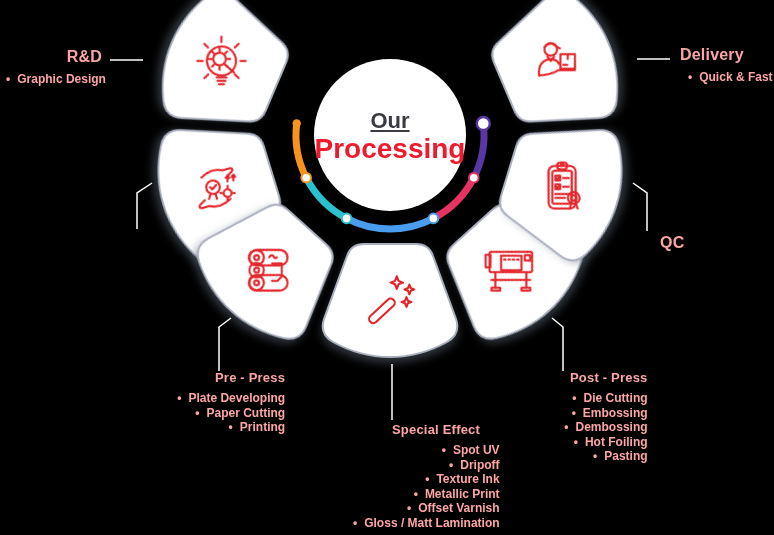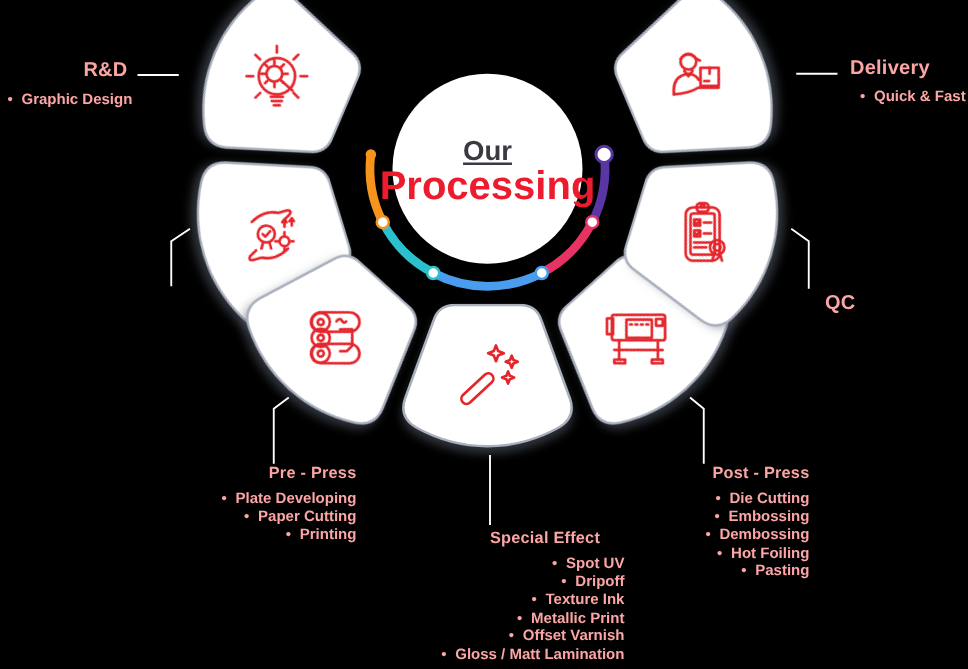--- a/index.html
+++ b/index.html
@@ -23,21 +23,21 @@
   }
   .icon svg { display:block; width:62px; height:62px; }
   .icon svg * { fill:none; stroke:var(--c-red,#E4262C); stroke-width:2.2; stroke-linecap:round; stroke-linejoin:round; }
   
   .center-circle {
     position:absolute; left:314px; top:59px; width:152px; height:152px;
     background:#fff; border-radius:50%; z-index:5;
     display:flex; flex-direction:column; align-items:center; justify-content:center;
   }
   .center-line1 { font-size:22px; font-weight:bold; color:var(--c-center_text,#3A3A42); line-height:26px;text-decoration:underline; }
-  .center-line2 { font-size:32px; font-weight:bold; color:var(--c-title_red,#EC1B2D); line-height:29px; }
+  .center-line2 { font-size:28px; font-weight:bold; color:var(--c-title_red,#EC1B2D); line-height:29px; }
   
   #overlay { position:absolute; left:0; top:0; z-index:4; pointer-events:none; }
   #overlay .arc { fill:none; stroke-width:7; }
   #overlay .conn { fill:none; stroke:#fff; stroke-width:1.5; }
   .arc-orange { stroke:var(--c-orange,#F7941E); }
   .arc-cyan   { stroke:var(--c-cyan,#2BC0CE); }
   .arc-blue   { stroke:var(--c-blue,#4A9DEE); }
   .arc-pink   { stroke:var(--c-pink,#E73363); }
   .arc-purple { stroke:var(--c-purple,#5A36A5); }
   

